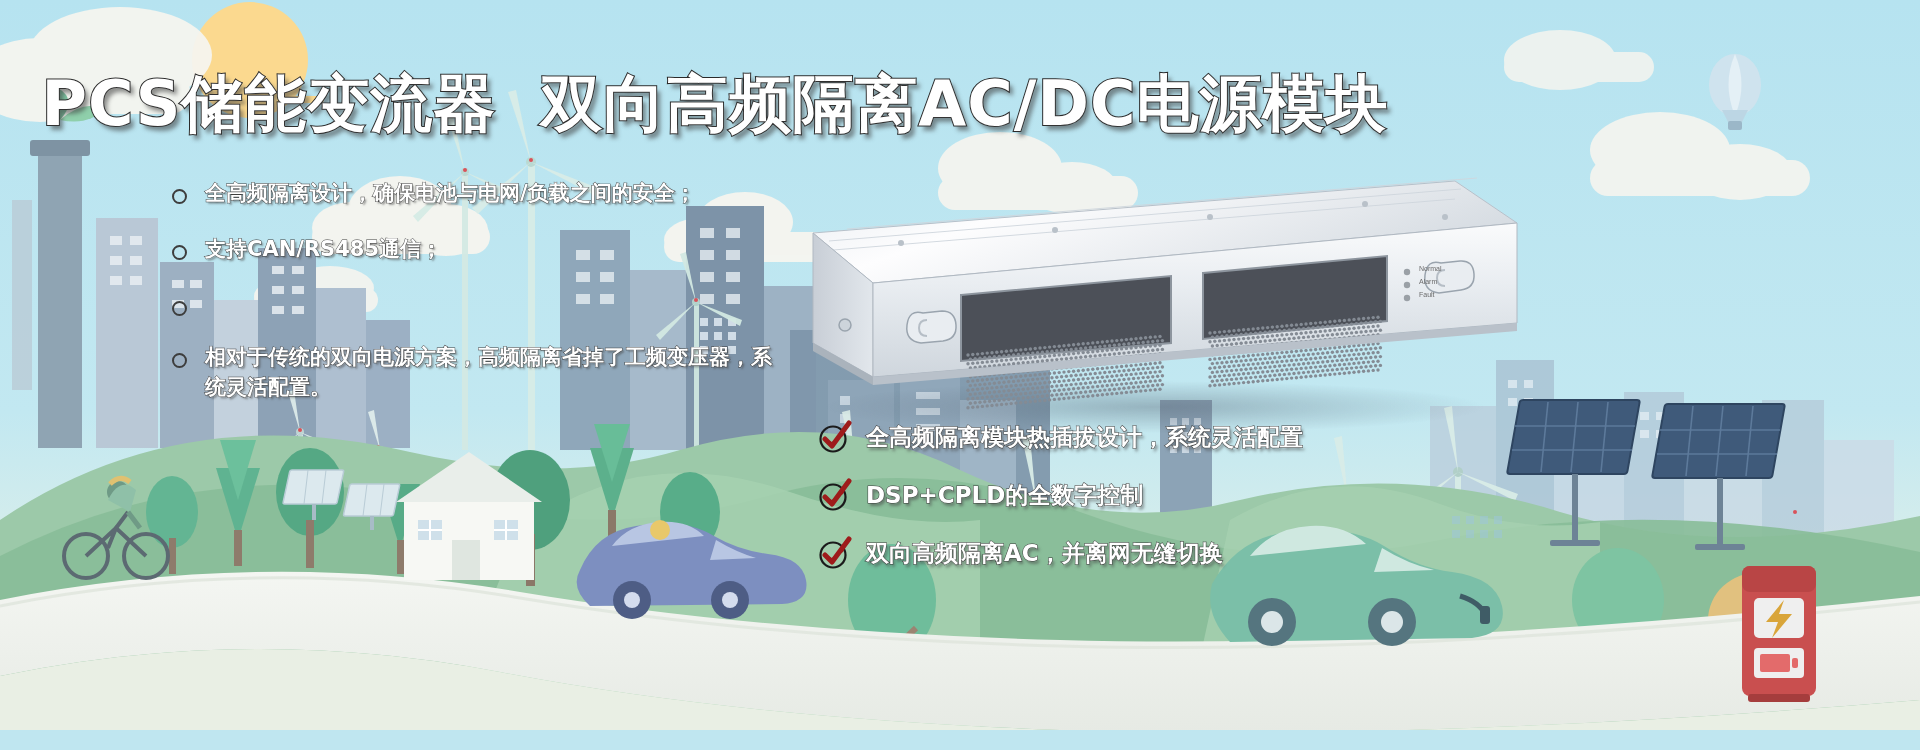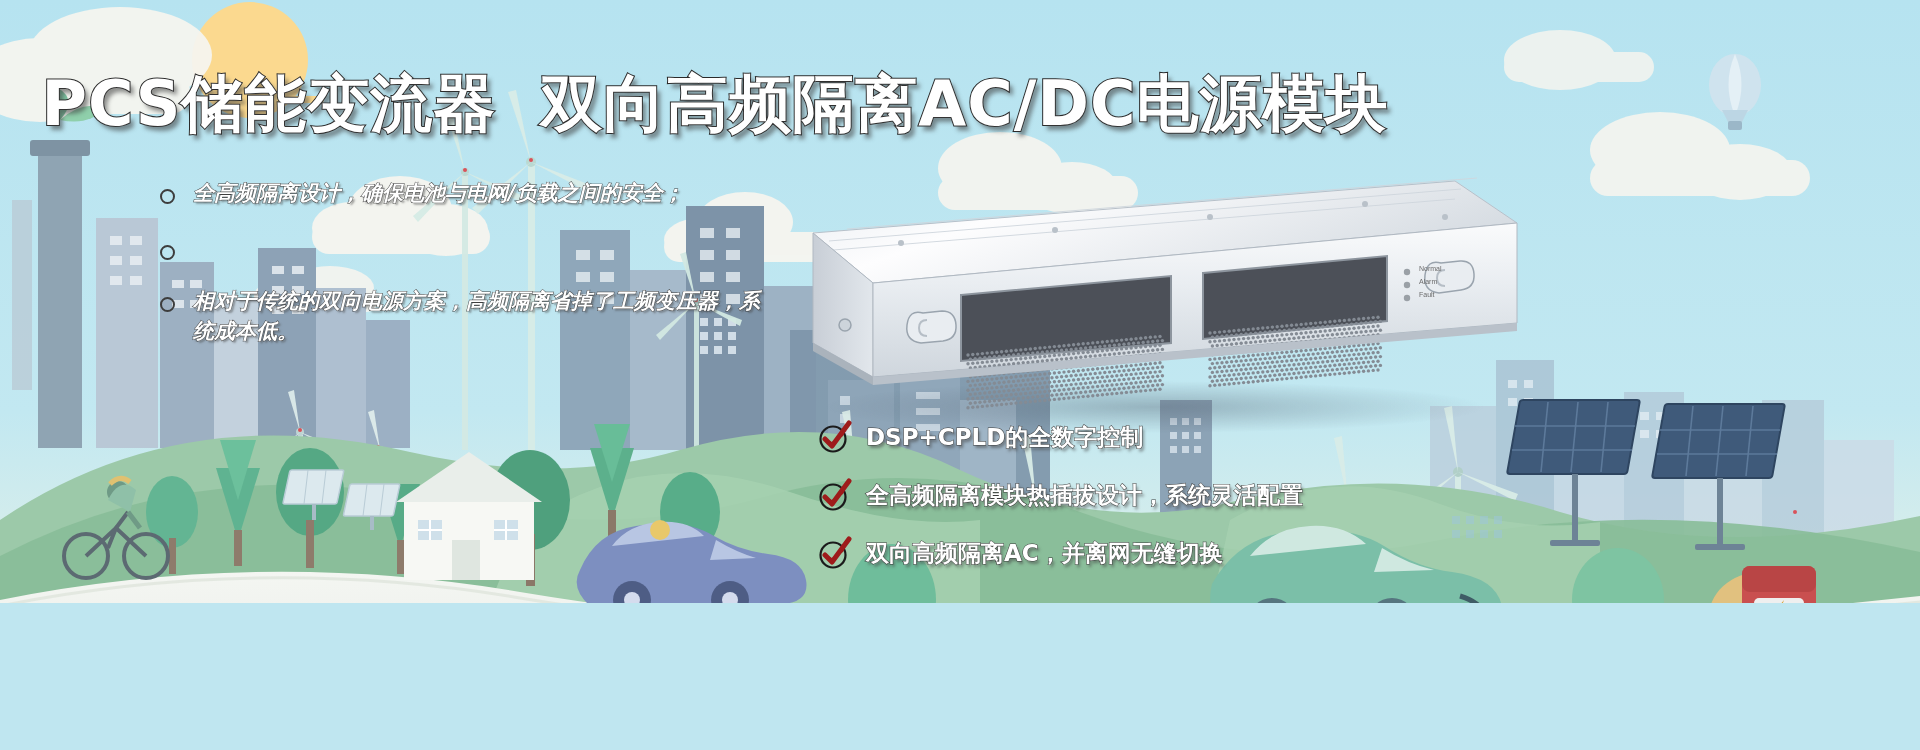--- a/index.html
+++ b/index.html
@@ -1,42 +1,42 @@
 <!DOCTYPE html>
 <html><head>
 <meta charset="utf-8">
 <style>
   html,body{margin:0;padding:0;}
   body{
     width:1920px;height:750px;overflow:hidden;
     font-family:"Liberation Sans","DejaVu Sans",sans-serif;
     background:#bfe6f0;
   }
-  #stage{position:relative;width:1920px;height:603px;overflow:hidden;
+  #stage{position:relative;width:1920px;height:730px;overflow:hidden;
     background:linear-gradient(#b8e4f0 0%,#bfe7f1 45%,#cdeaf0 62%,#d9edee 70%,#e8f2ea 78%,#f2f6ee 100%);}
 
   
   .abs{position:absolute;}
 
   
   #title{
     position:absolute;left:0;top:62px;width:1430px;
     text-align:center;
     font-size:62px;font-weight:bold;letter-spacing:1px;
     color:#ffffff;
     font-family:"DejaVu Sans","Liberation Sans",sans-serif;
     -webkit-text-stroke:2px #2b2b2b;
     paint-order:stroke fill;
     text-shadow:4px 5px 4px rgba(60,60,60,.55);
     white-space:nowrap;
   }
   #title .gap{display:inline-block;width:44px;}
 
   
-  #bullets{position:absolute;left:160px;top:178px;width:760px;font-style:italic;}
+  #bullets{position:absolute;left:172px;top:178px;width:760px;}
   .bullet-row{display:flex;align-items:flex-start;margin-bottom:26px;}
   .bullet-dot{
     width:11px;height:11px;border-radius:50%;
     border:2px solid #3d3d3d;background:transparent;
     margin:11px 18px 0 0;flex:0 0 auto;
   }
   .bullet-text{
     font-size:21px;font-weight:bold;line-height:30px;color:#ffffff;
     font-family:"DejaVu Sans","Liberation Sans",sans-serif;
     -webkit-text-stroke:.9px #3a3a3a;
@@ -1626,47 +1626,51 @@
     <span>PCS储能变流器</span><span class="gap"></span><span>双向高频隔离AC/DC电源模块</span>
   </div>
 
   <div id="bullets">
     <div class="bullet-row">
       <span class="bullet-dot"></span>
       <span class="bullet-text">全高频隔离设计，确保电池与电网/负载之间的安全；</span>
     </div>
     <div class="bullet-row">
       <span class="bullet-dot"></span>
+      <span class="bullet-text">支持CAN/RS485通信；</span>
+    </div>
+    <div class="bullet-row">
+      <span class="bullet-dot"></span>
     </div>
     <div class="bullet-row" style="width:620px;">
       <span class="bullet-dot"></span>
-      <span class="bullet-text" style="display:block;">相对于传统的双向电源方案，高频隔离省掉了工频变压器，系统成本低。</span>
+      <span class="bullet-text" style="display:block;">相对于传统的双向电源方案，高频隔离省掉了工频变压器，系统灵活配置。</span>
     </div>
   </div>
 
   <div id="checks">
+    <div class="check-row">
+      <svg class="check-mark" viewBox="0 0 34 34">
+        <circle cx="15" cy="19" r="12.5" fill="none" stroke="#1b1b1b" stroke-width="2.2"></circle>
+        <path d="M7 19 L14 26 L31 3 L25 16 L14 22 Z" fill="#9e1b1b"></path>
+        <path d="M7 19 L14 26 L31 3" fill="none" stroke="#9e1b1b" stroke-width="5" stroke-linecap="round" stroke-linejoin="round"></path>
+      </svg>
+      <span class="check-text">全高频隔离模块热插拔设计，系统灵活配置</span>
+    </div>
     <div class="check-row">
       <svg class="check-mark" viewBox="0 0 34 34">
         <circle cx="15" cy="19" r="12.5" fill="none" stroke="#1b1b1b" stroke-width="2.2"></circle>
         <path d="M7 19 L14 26 L31 3 L25 16 L14 22 Z" fill="#9e1b1b"></path>
         <path d="M7 19 L14 26 L31 3" fill="none" stroke="#9e1b1b" stroke-width="5" stroke-linecap="round" stroke-linejoin="round"></path>
       </svg>
       <span class="check-text">DSP+CPLD的全数字控制</span>
     </div>
     <div class="check-row">
       <svg class="check-mark" viewBox="0 0 34 34">
         <circle cx="15" cy="19" r="12.5" fill="none" stroke="#1b1b1b" stroke-width="2.2"></circle>
         <path d="M7 19 L14 26 L31 3 L25 16 L14 22 Z" fill="#9e1b1b"></path>
         <path d="M7 19 L14 26 L31 3" fill="none" stroke="#9e1b1b" stroke-width="5" stroke-linecap="round" stroke-linejoin="round"></path>
       </svg>
-      <span class="check-text">全高频隔离模块热插拔设计，系统灵活配置</span>
-    </div>
-    <div class="check-row">
-      <svg class="check-mark" viewBox="0 0 34 34">
-        <circle cx="15" cy="19" r="12.5" fill="none" stroke="#1b1b1b" stroke-width="2.2"></circle>
-        <path d="M7 19 L14 26 L31 3 L25 16 L14 22 Z" fill="#9e1b1b"></path>
-        <path d="M7 19 L14 26 L31 3" fill="none" stroke="#9e1b1b" stroke-width="5" stroke-linecap="round" stroke-linejoin="round"></path>
-      </svg>
       <span class="check-text">双向高频隔离AC，并离网无缝切换</span>
     </div>
   </div>
 
 </div>
 
 </body></html>

